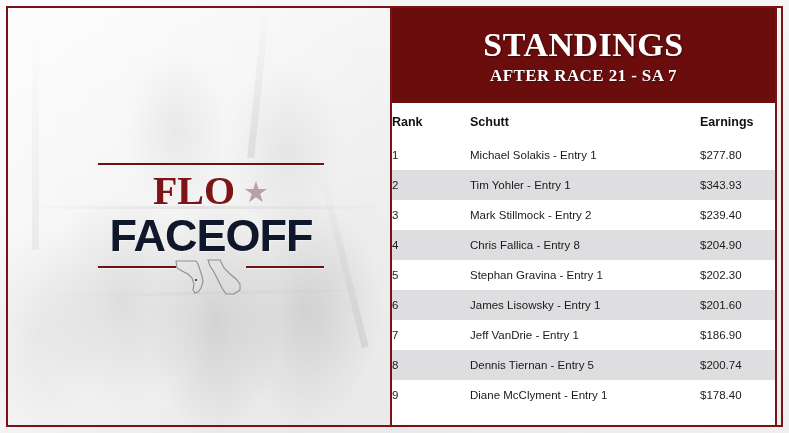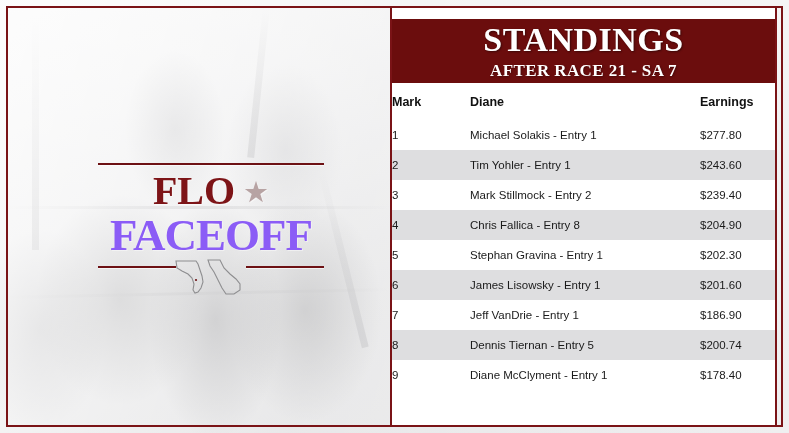--- a/index.html
+++ b/index.html
@@ -99,24 +99,24 @@
   .logo-flo { color: #7d1417; }
   .logo-cal { color: #c0531d; }
   .logo-star {
     color: #b7a3a3;
     font-size: 29px;
     line-height: 1;
     margin-top: 2px;
     text-shadow: 1px 1px 0 rgba(255,255,255,.5);
   }
   .logo-line2 {
-    font-family: Liberation Serif, serif;
+    font-family: Liberation Sans, sans-serif;
     font-weight: bold;
     font-size: 45px;
-    color: #8b5cf6;
+    color: #0f172a;
     letter-spacing: -1px;
     line-height: 1;
     margin-top: 2px;
     text-shadow: 1px 1px 0 rgba(255,255,255,.45);
   }
   .logo-bottom {
     position: relative;
     height: 30px;
     margin-top: 6px;
   }
@@ -142,27 +142,26 @@
     position: absolute;
     left: 390px; top: 6px;
     width: 387px; height: 421px;
     background: #ffffff;
     border: 2px solid #7a1316;
     box-sizing: border-box;
     overflow: hidden;
   }
   .panel-header {
     background: #6b0d0d;
-    height: 64px;
+    height: 95px;
     display: flex;
     flex-direction: column;
     align-items: center;
     justify-content: center;
     gap: 0;
-    margin-top: 11px;
   }
   .panel-title {
     font-family: "Liberation Serif", serif;
     font-weight: bold;
     font-size: 34px;
     color: #ffffff;
     letter-spacing: 0.5px;
     line-height: 1;
     text-shadow: 1px 1px 2px rgba(0,0,0,.45);
   }
@@ -248,35 +247,35 @@
     </div>
 
     <table class="standings">
       <colgroup>
         <col class="col-rank">
           <col class="col-player">
           <col class="col-earn">
       </colgroup>
       <thead>
         <tr>
-          <th class="th-rank">Mark</th>
-          <th class="th-player">Diane</th>
+          <th class="th-rank">Rank</th>
+          <th class="th-player">Schutt</th>
           <th class="th-earn">Earnings</th>
         </tr>
       </thead>
       <tbody id="standings-body">
           <tr class="odd-row">
             <td class="td-rank">1</td>
             <td class="td-player">Michael Solakis - Entry 1</td>
             <td class="td-earn">$277.80</td>
           </tr>
           <tr class="even-row">
             <td class="td-rank">2</td>
             <td class="td-player">Tim Yohler - Entry 1</td>
-            <td class="td-earn">$243.60</td>
+            <td class="td-earn">$343.93</td>
           </tr>
           <tr class="odd-row">
             <td class="td-rank">3</td>
             <td class="td-player">Mark Stillmock - Entry 2</td>
             <td class="td-earn">$239.40</td>
           </tr>
           <tr class="even-row">
             <td class="td-rank">4</td>
             <td class="td-player">Chris Fallica - Entry 8</td>
             <td class="td-earn">$204.90</td>

